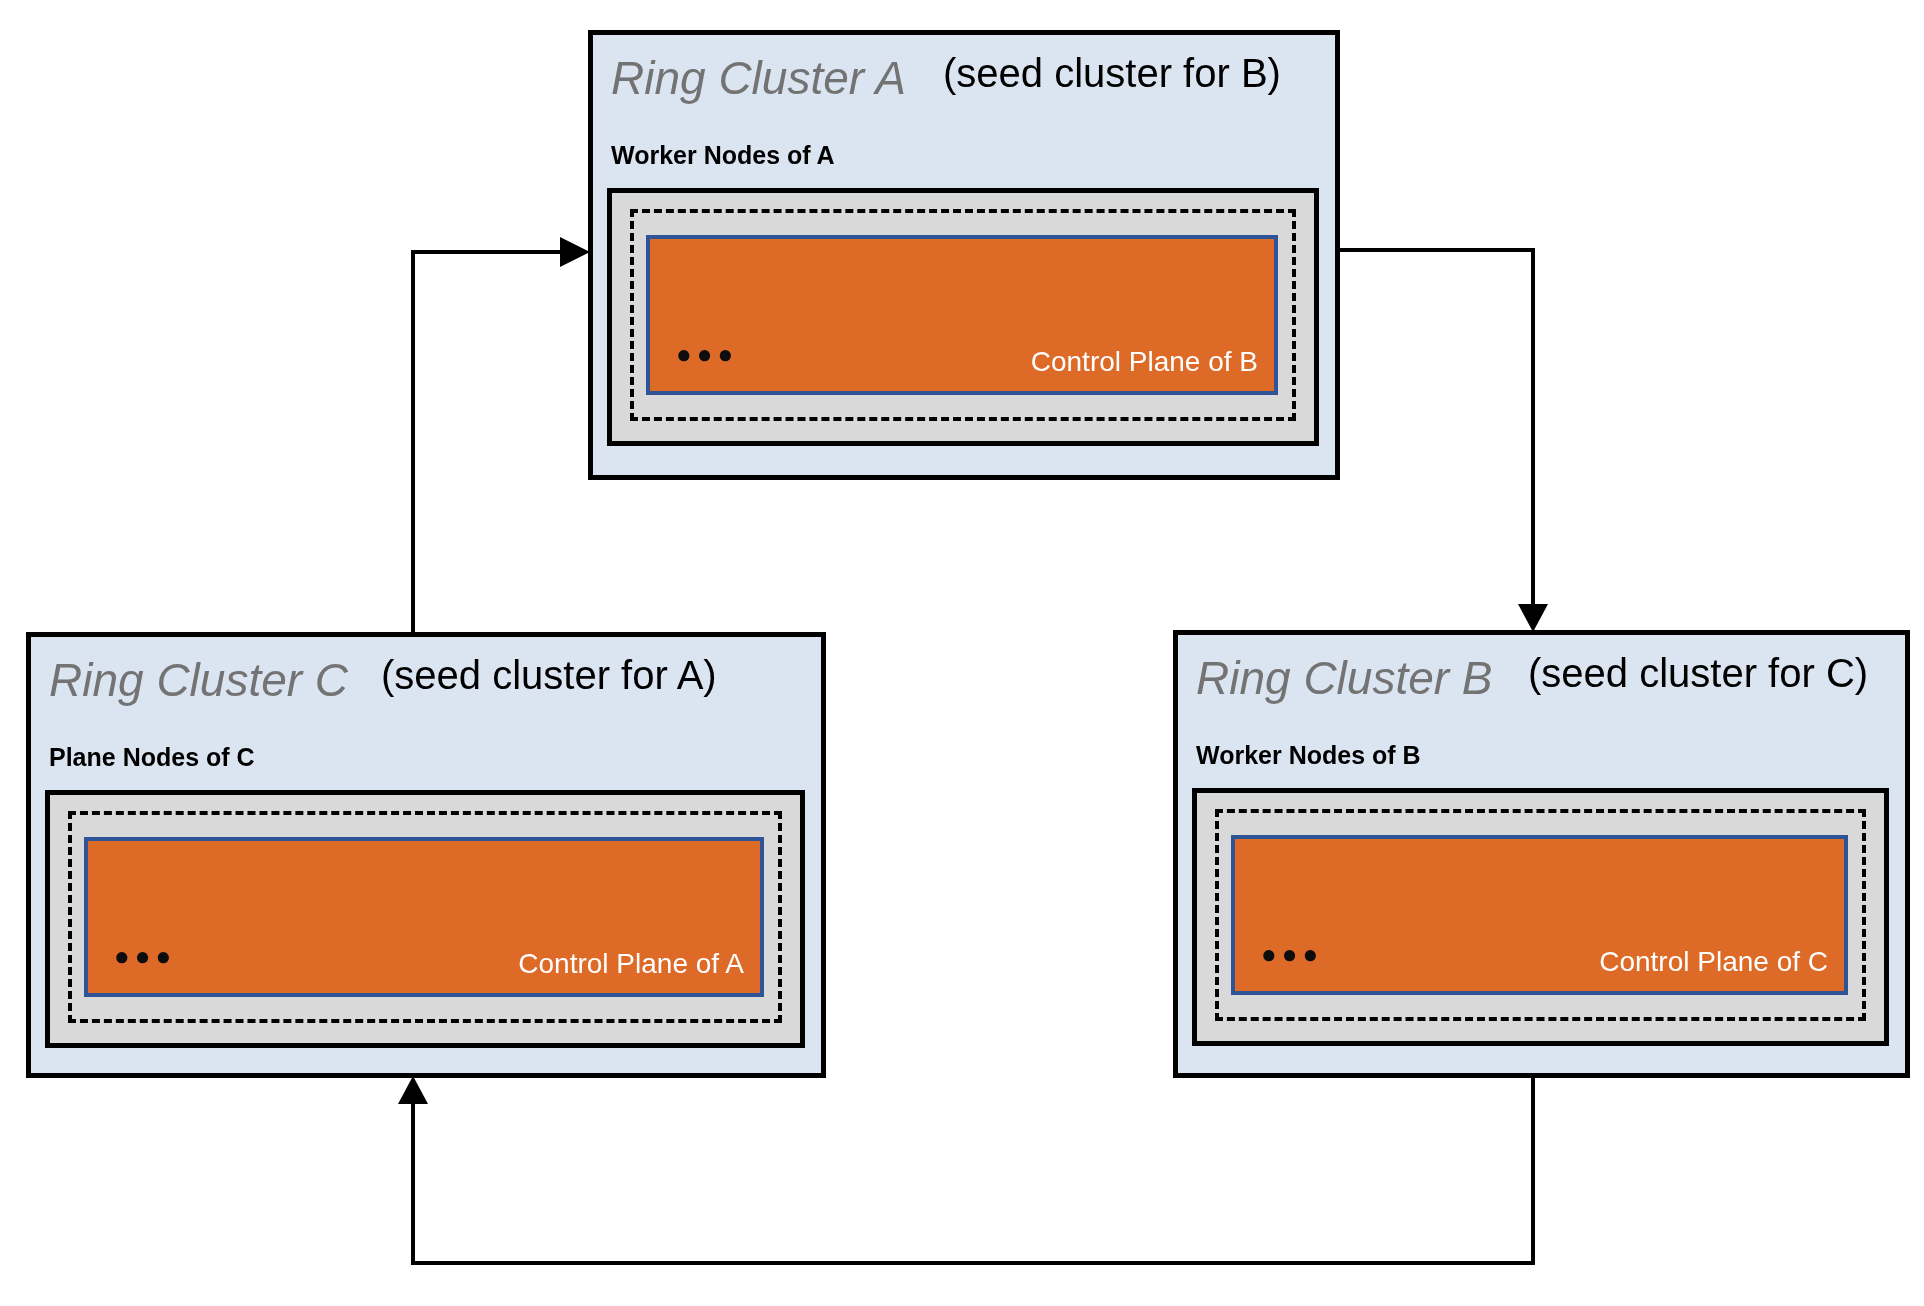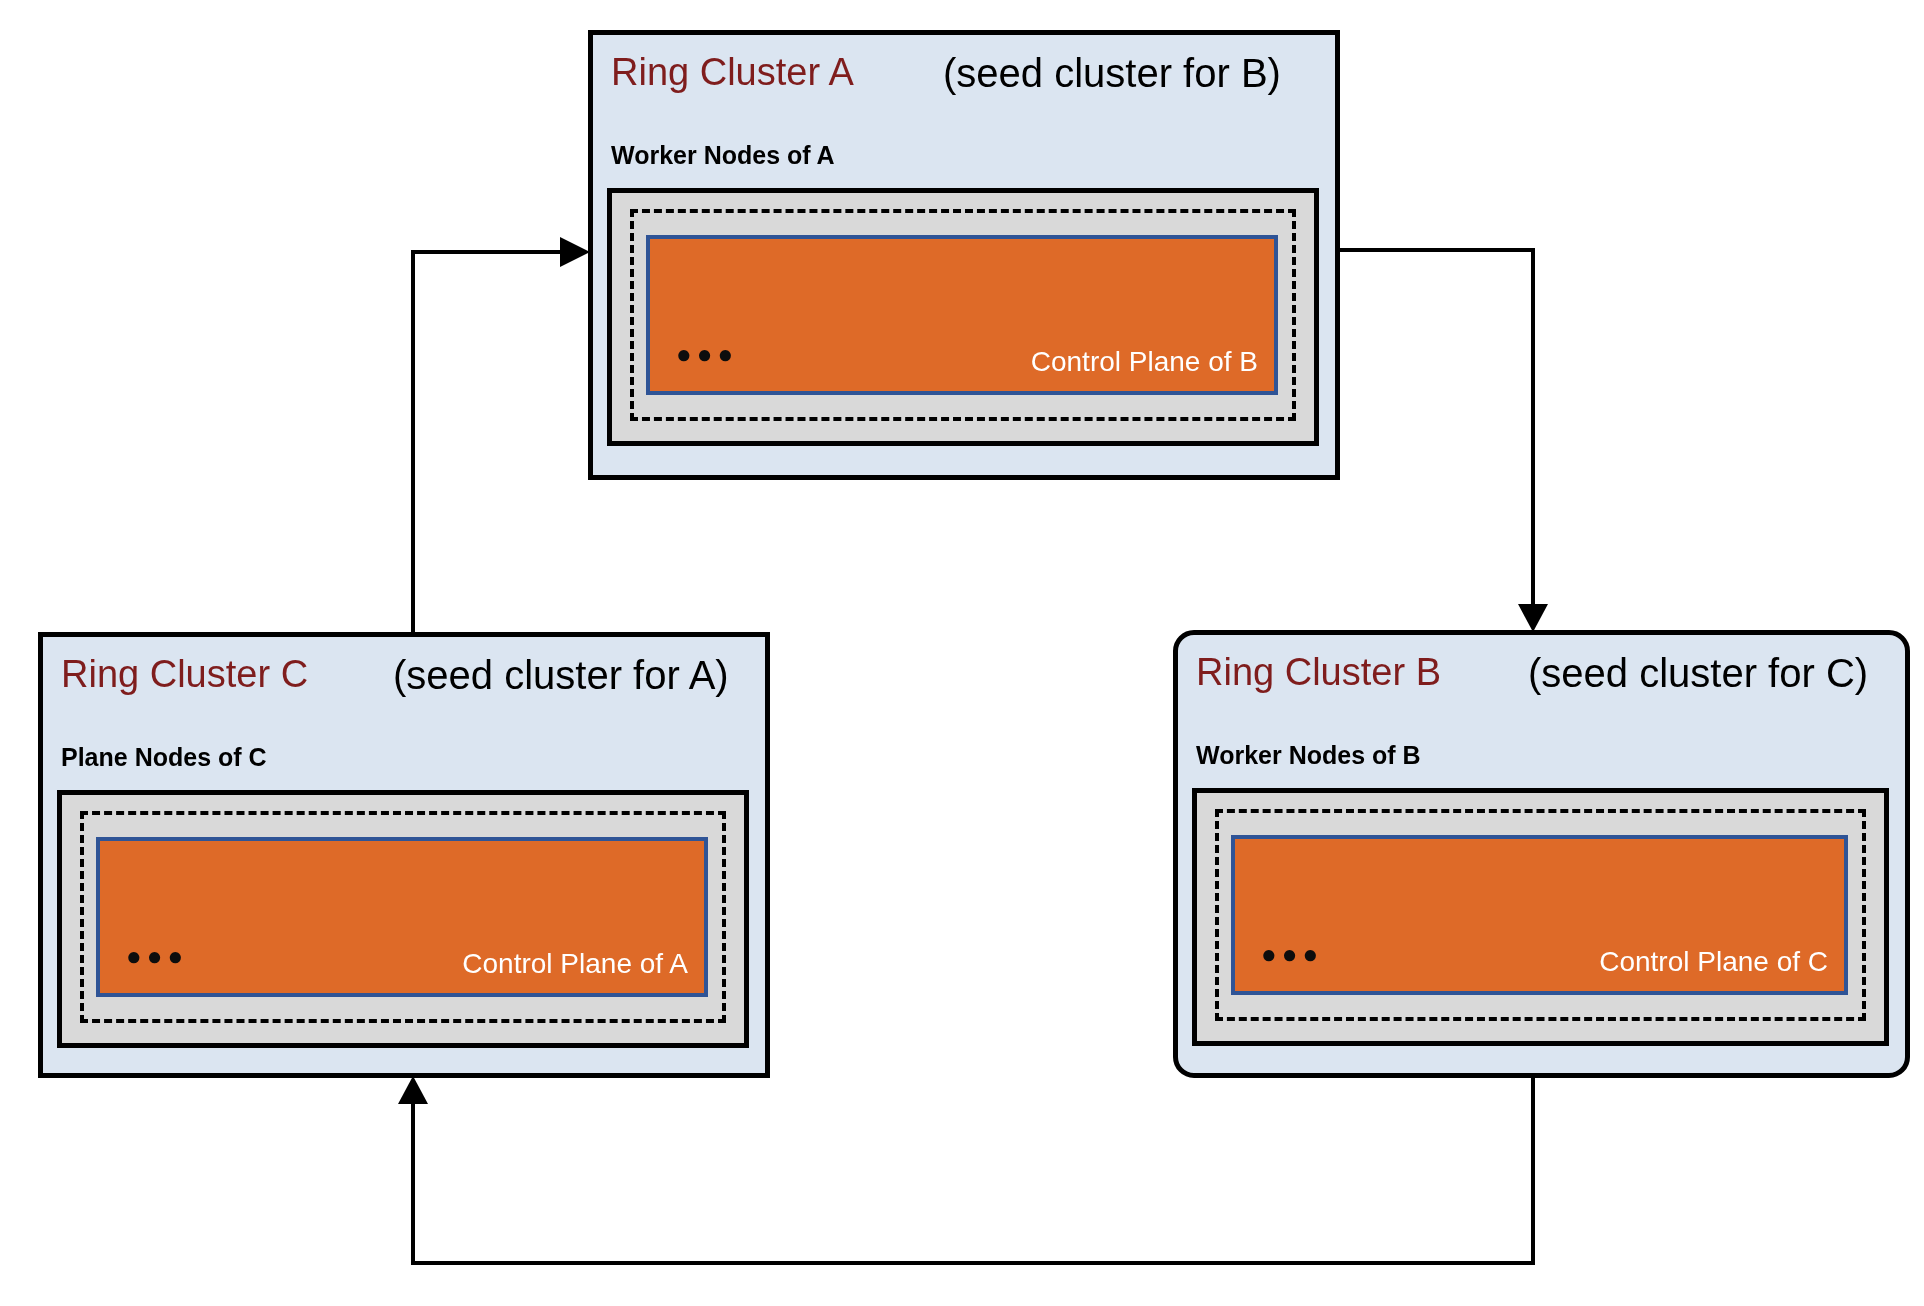--- a/index.html
+++ b/index.html
@@ -11,29 +11,30 @@
     font-family: "Liberation Sans", sans-serif;
     overflow: hidden;
   }
   .cluster {
     position: absolute;
     box-sizing: border-box;
     background: #DBE5F1;
     border: 5px solid #000000;
   }
   #cluster-a { left: 588px; top: 30px;  width: 752px; height: 450px; }
-  #cluster-b { left: 1173px; top: 630px; width: 737px; height: 448px; border-radius: 21px; }
-  #cluster-c { left: 38px;  top: 632px; width: 732px; height: 446px; }
+  #cluster-b { left: 1173px; top: 630px; width: 737px; height: 448px; }
+  #cluster-c { left: 26px;  top: 632px; width: 800px; height: 446px; }
 
   .title-name {
     position: absolute;
     left: 18px; top: 16px;
-    font-size: 38px;
-    color: #7f1d1d;
+    font-size: 46px;
+    color: #737373;
     white-space: nowrap;
+    font-style: italic;
   }
   .title-seed {
     position: absolute;
     left: 350px; top: 16px;
     font-size: 40px;
     color: #000000;
     white-space: nowrap;
   }
   .worker-label {
     position: absolute;

